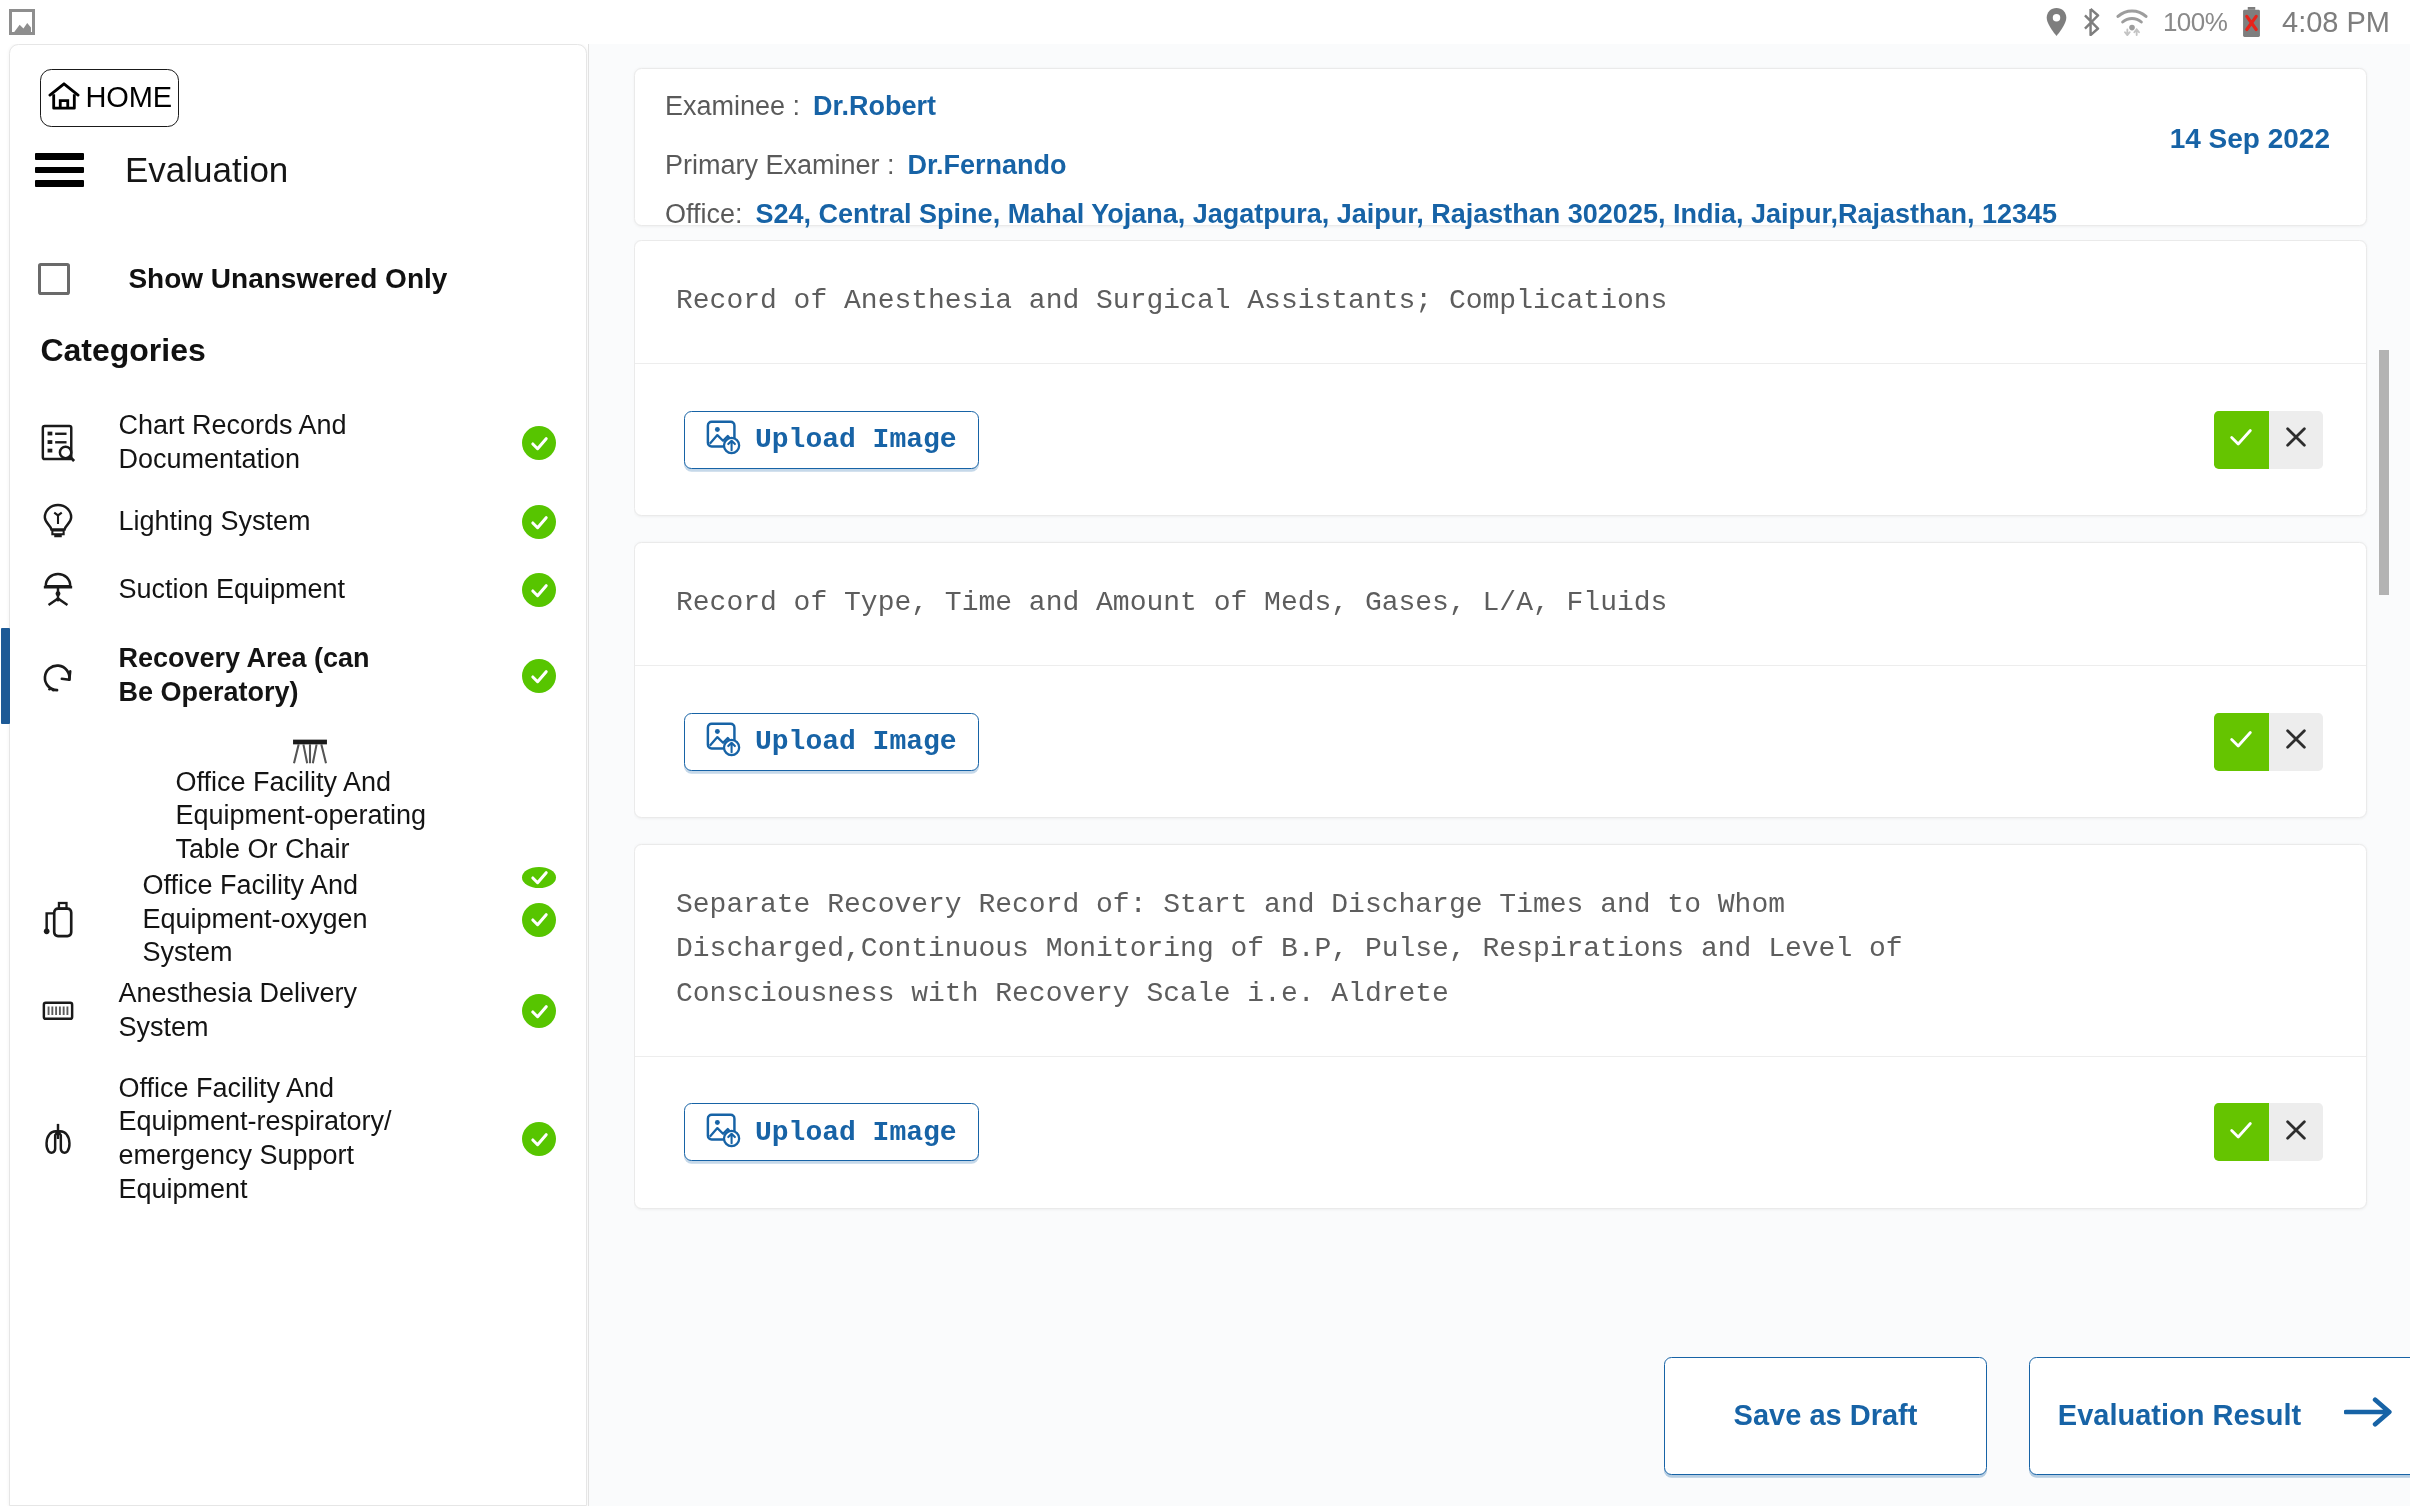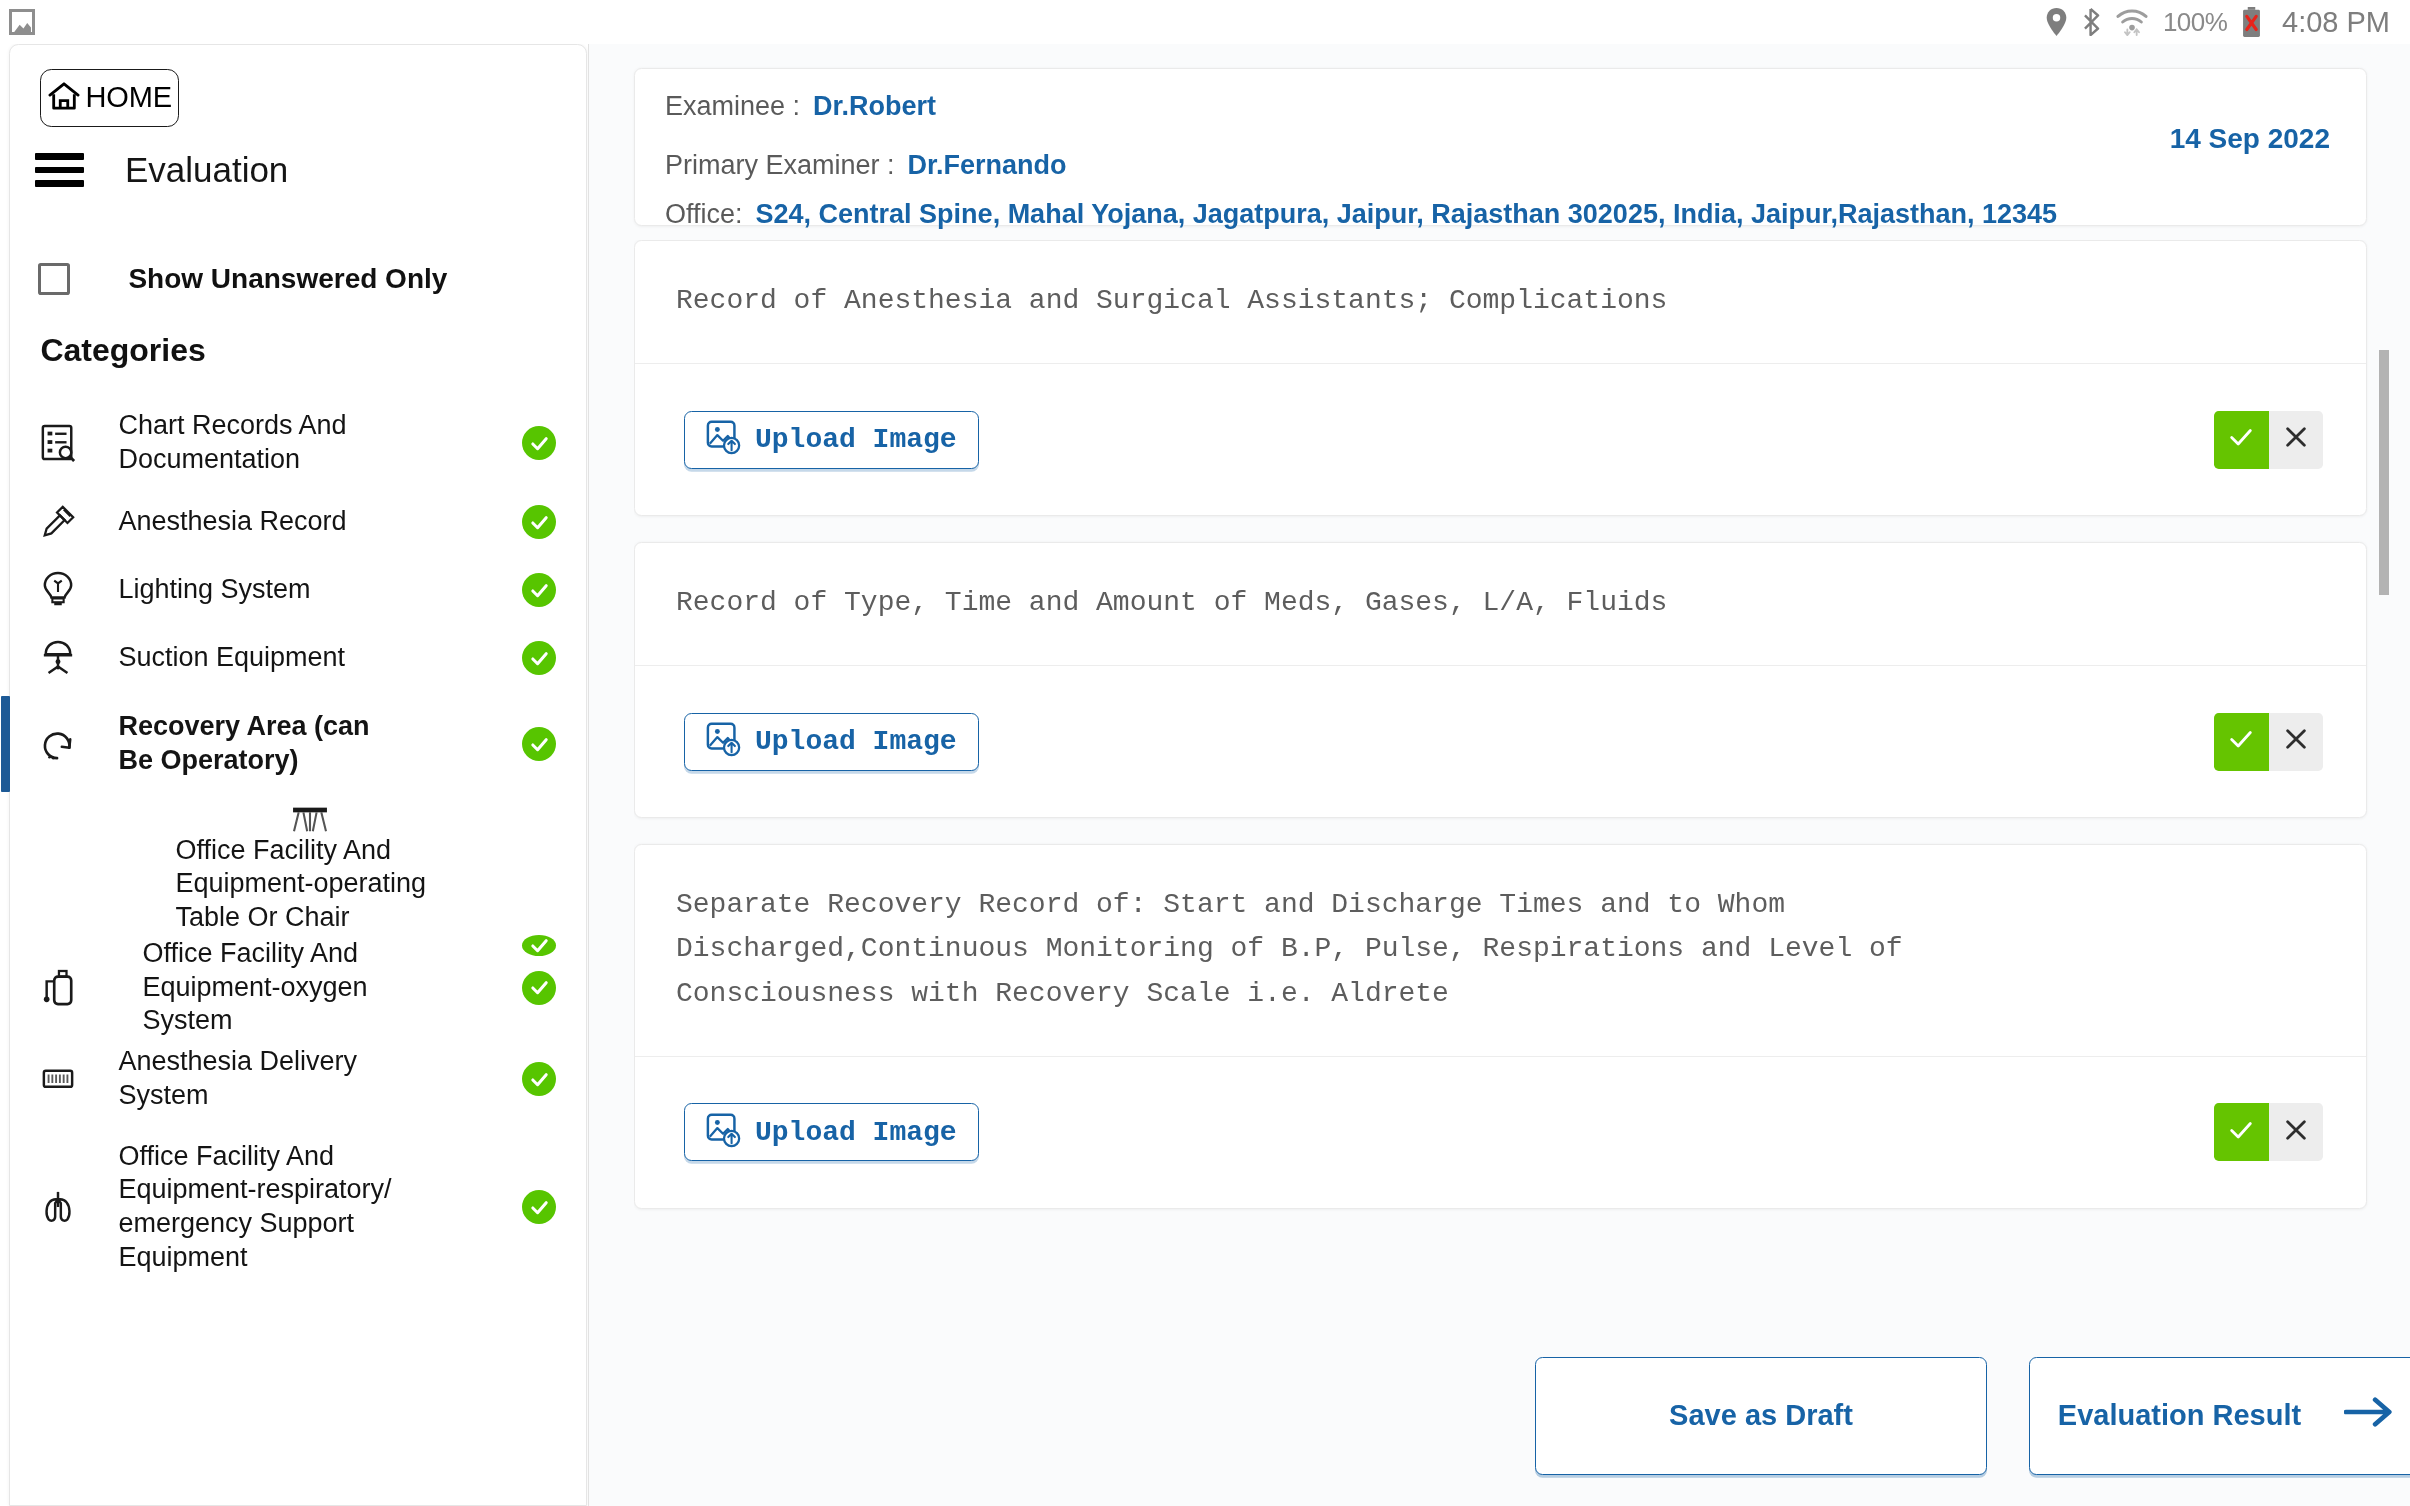--- a/index.html
+++ b/index.html
@@ -223,21 +223,21 @@
   }
   .foot-btn {
     height: 118px;
     border: 1.9px solid #1763a6; border-radius: 7.5px;
     background: #fff;
     display: flex; align-items: center; justify-content: center;
     font-size: 29px; color: #1763a6; font-weight: bold;
     cursor: pointer;
     box-shadow: 0 2.8px 0 rgba(23,99,166,0.3);
   }
-  .foot-draft { width: 452px; margin-right: 42px; }
+  .foot-draft { width: 323px; margin-right: 42px; }
   .foot-result { width: 395px; margin-right: -14px; gap: 43px; }
 </style>
 </head>
 <body>
 
 <div class="statusbar">
   <div class="sb-left">
     <div class="sb-photo-icon">
       <svg width="17" height="11.3" viewBox="0 0 18 12">
           <path d="M0 12 L6 4 L10 8 L14 2 L18 7 L18 12 Z" fill="#8e8e8e"></path>
@@ -324,36 +324,20 @@
           </svg>
         </div>
         <div class="cat-label">Chart Records And Documentation</div>
         <div class="cat-check">
           <svg width="21" height="21" viewBox="0 0 22 22">
               <path d="M4 11.5 L9 16.5 L18 6" stroke="#fff" stroke-width="3.2" fill="none" stroke-linecap="round" stroke-linejoin="round"></path>
             </svg>
         </div>
       </div>
 
-      <div class="cat-item" style="height:53px;">
-
-        <div class="cat-icon">
-          <svg width="36" height="36" viewBox="0 0 38 38">
-            <path d="M24 3 L35 14 L29 20 L18 9 Z" stroke="#1a1a1a" stroke-width="2.4" fill="none"></path>
-            <path d="M21 12 L26 17 L12 31 L5 33 L7 26 Z" stroke="#1a1a1a" stroke-width="2.4" fill="none"></path>
-            <line x1="25" y1="6" x2="32" y2="13" stroke="#1a1a1a" stroke-width="2"></line>
-          </svg>
-        </div>
-        <div class="cat-label">Anesthesia Record</div>
-        <div class="cat-check">
-          <svg width="21" height="21" viewBox="0 0 22 22">
-              <path d="M4 11.5 L9 16.5 L18 6" stroke="#fff" stroke-width="3.2" fill="none" stroke-linecap="round" stroke-linejoin="round"></path>
-            </svg>
-        </div>
-      </div>
 
       <div class="cat-item" style="height:53px;">
 
         <div class="cat-icon">
           <svg width="32" height="38" viewBox="0 0 34 40">
             <path d="M17 2 C9 2 3 8 3 15 C3 21 9 23 10 28 L24 28 C25 23 31 21 31 15 C31 8 25 2 17 2 Z" stroke="#1a1a1a" stroke-width="2.6" fill="none"></path>
             <rect x="11" y="29" width="12" height="4" stroke="#1a1a1a" stroke-width="2.2" fill="none"></rect>
             <path d="M13 35 L21 35" stroke="#1a1a1a" stroke-width="2.4"></path>
             <path d="M17 22 L17 13 M13 10 L17 13 L21 10" stroke="#1a1a1a" stroke-width="2.2" fill="none"></path>
           </svg>

